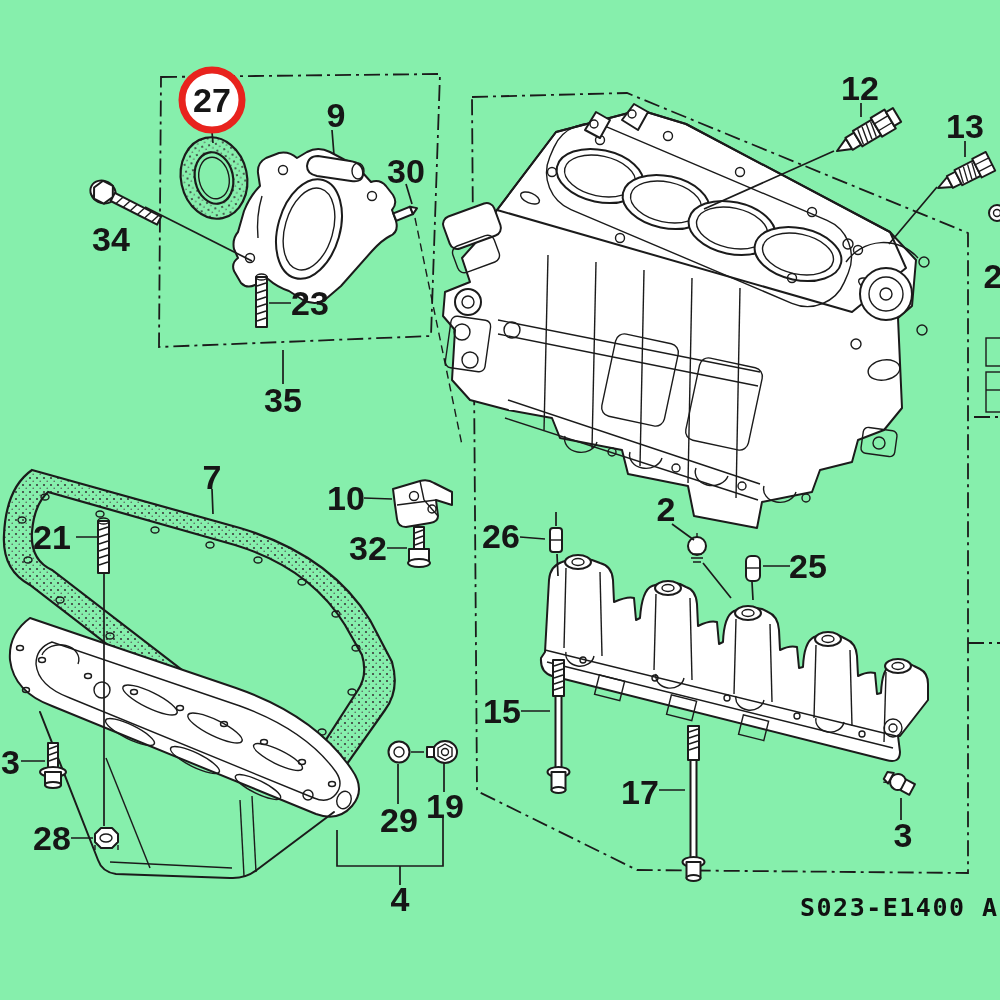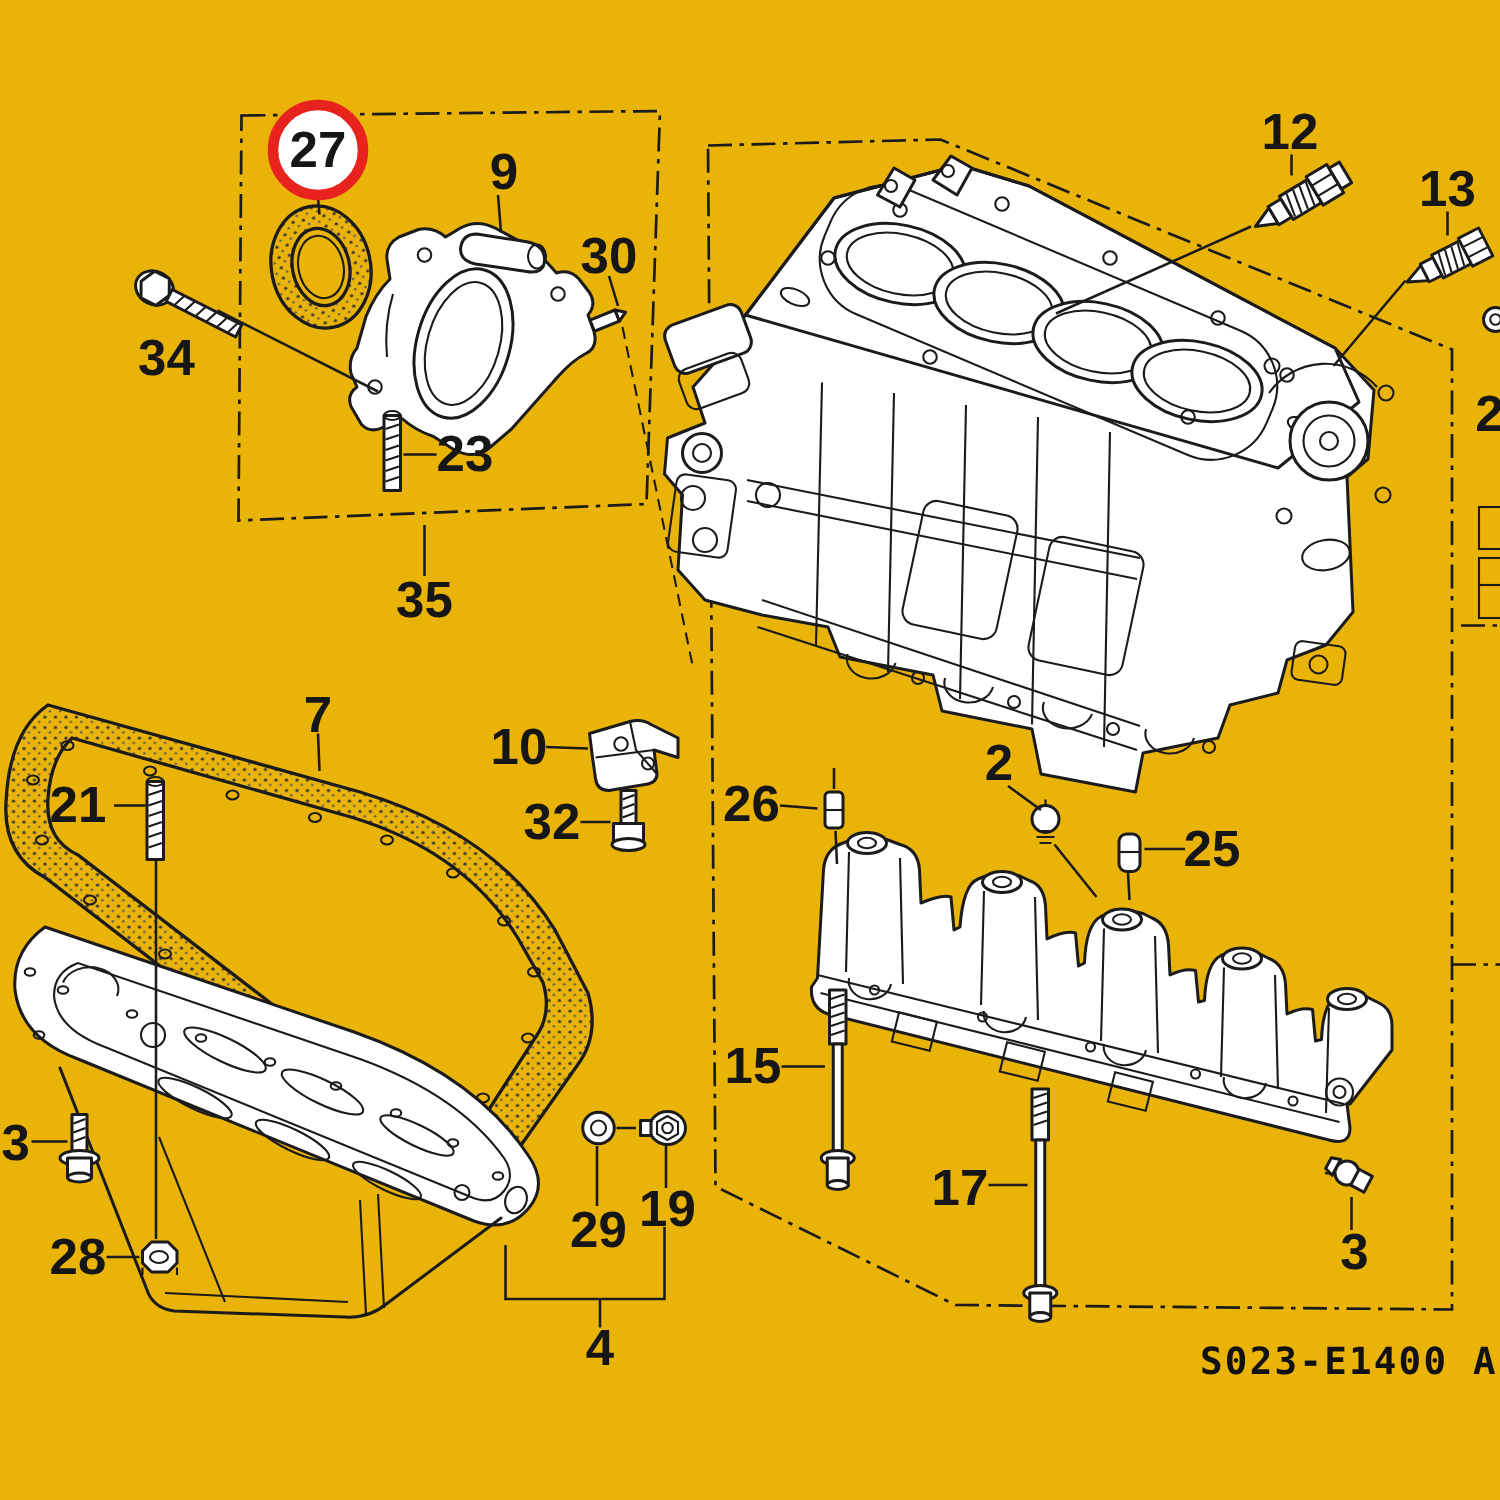--- a/index.html
+++ b/index.html
@@ -1,16 +1,16 @@
 <!DOCTYPE html>
 <html><head>
 <meta charset="utf-8">
 <style>
   html,body{margin:0;padding:0;background:#ffffff;}
-  .stage{width:1000px;height:1000px;position:relative;background:#eab308;overflow:hidden;
+  .stage{width:1000px;height:1000px;position:relative;background:#86efac;overflow:hidden;
          font-family:"Liberation Sans", sans-serif;}
   svg{display:block}
   .callout-text{font-family:"Liberation Sans", sans-serif;font-weight:bold;fill:#161616;}
   .code-text{font-family:"DejaVu Sans Mono", monospace;font-weight:bold;fill:#111;letter-spacing:1.5px;}
   .ln{stroke:#1b1b1b;fill:none;stroke-width:2;stroke-linejoin:round;stroke-linecap:round;}
   .lnf{stroke:#1b1b1b;fill:#ffffff;stroke-width:2;stroke-linejoin:round;}
   .thin{stroke:#1b1b1b;fill:none;stroke-width:1.4;}
   .leader{stroke:#1b1b1b;fill:none;stroke-width:1.7;}
   .border{stroke:#1b1b1b;fill:none;stroke-width:1.8;stroke-dasharray:16 5 3 5;}
 </style>

